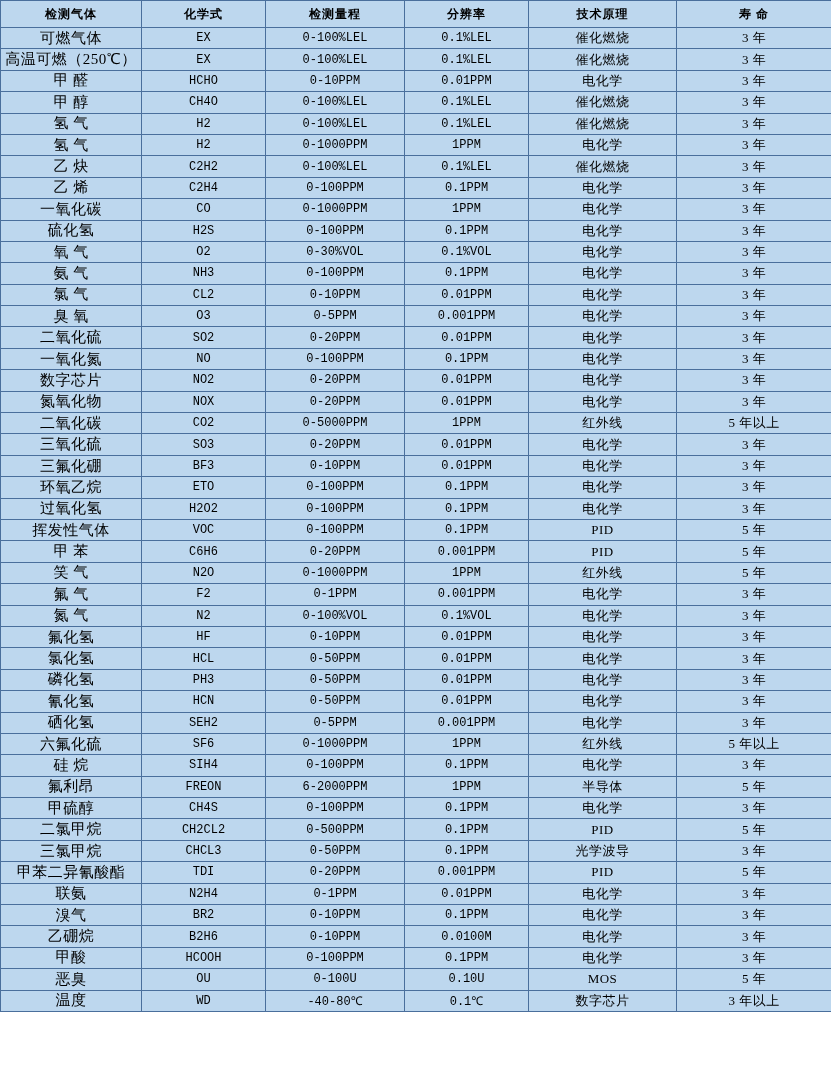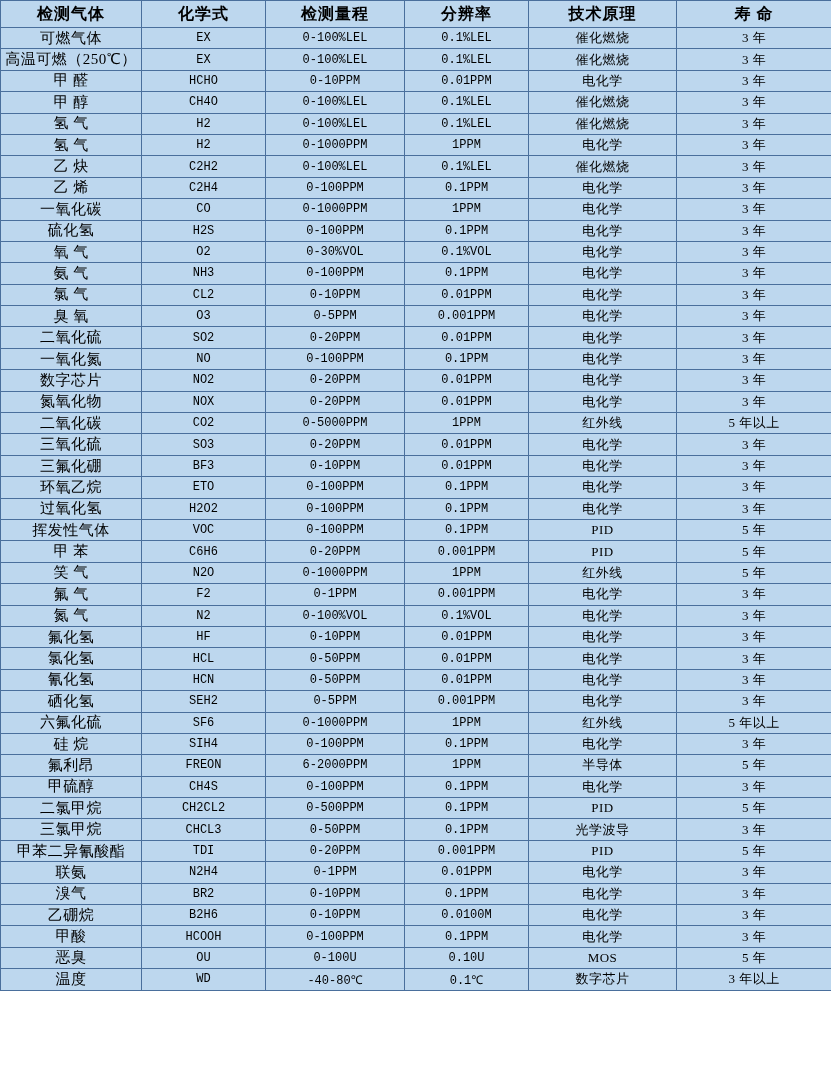--- a/index.html
+++ b/index.html
@@ -35,21 +35,21 @@
     text-align: center;
     vertical-align: middle;
     color: #000000;
     background: #bdd7ee;
     padding: 0;
     overflow: hidden;
     white-space: nowrap;
   }
   table.gas-table thead th {
     height: 26px;
-    font-size: 16px;
+    font-size: 12px;
     font-weight: bold;
     letter-spacing: 1px;
     font-family: "Liberation Serif", serif;
     margin-top: 36px;
   }
   table.gas-table tbody td {
     height: 20.4px;
     font-size: 13px;
     font-family: "Liberation Serif", serif;
   }
@@ -328,20 +328,28 @@
         </tr>
         <tr>
           <td class="name">氯化氢</td>
           <td class="formula">HCL</td>
           <td class="range">0-50PPM</td>
           <td class="res">0.01PPM</td>
           <td class="tech">电化学</td>
           <td class="life">3 年</td>
         </tr>
         <tr>
+          <td class="name">磷化氢</td>
+          <td class="formula">PH3</td>
+          <td class="range">0-50PPM</td>
+          <td class="res">0.01PPM</td>
+          <td class="tech">电化学</td>
+          <td class="life">3 年</td>
+        </tr>
+        <tr>
           <td class="name">氰化氢</td>
           <td class="formula">HCN</td>
           <td class="range">0-50PPM</td>
           <td class="res">0.01PPM</td>
           <td class="tech">电化学</td>
           <td class="life">3 年</td>
         </tr>
         <tr>
           <td class="name">硒化氢</td>
           <td class="formula">SEH2</td>

